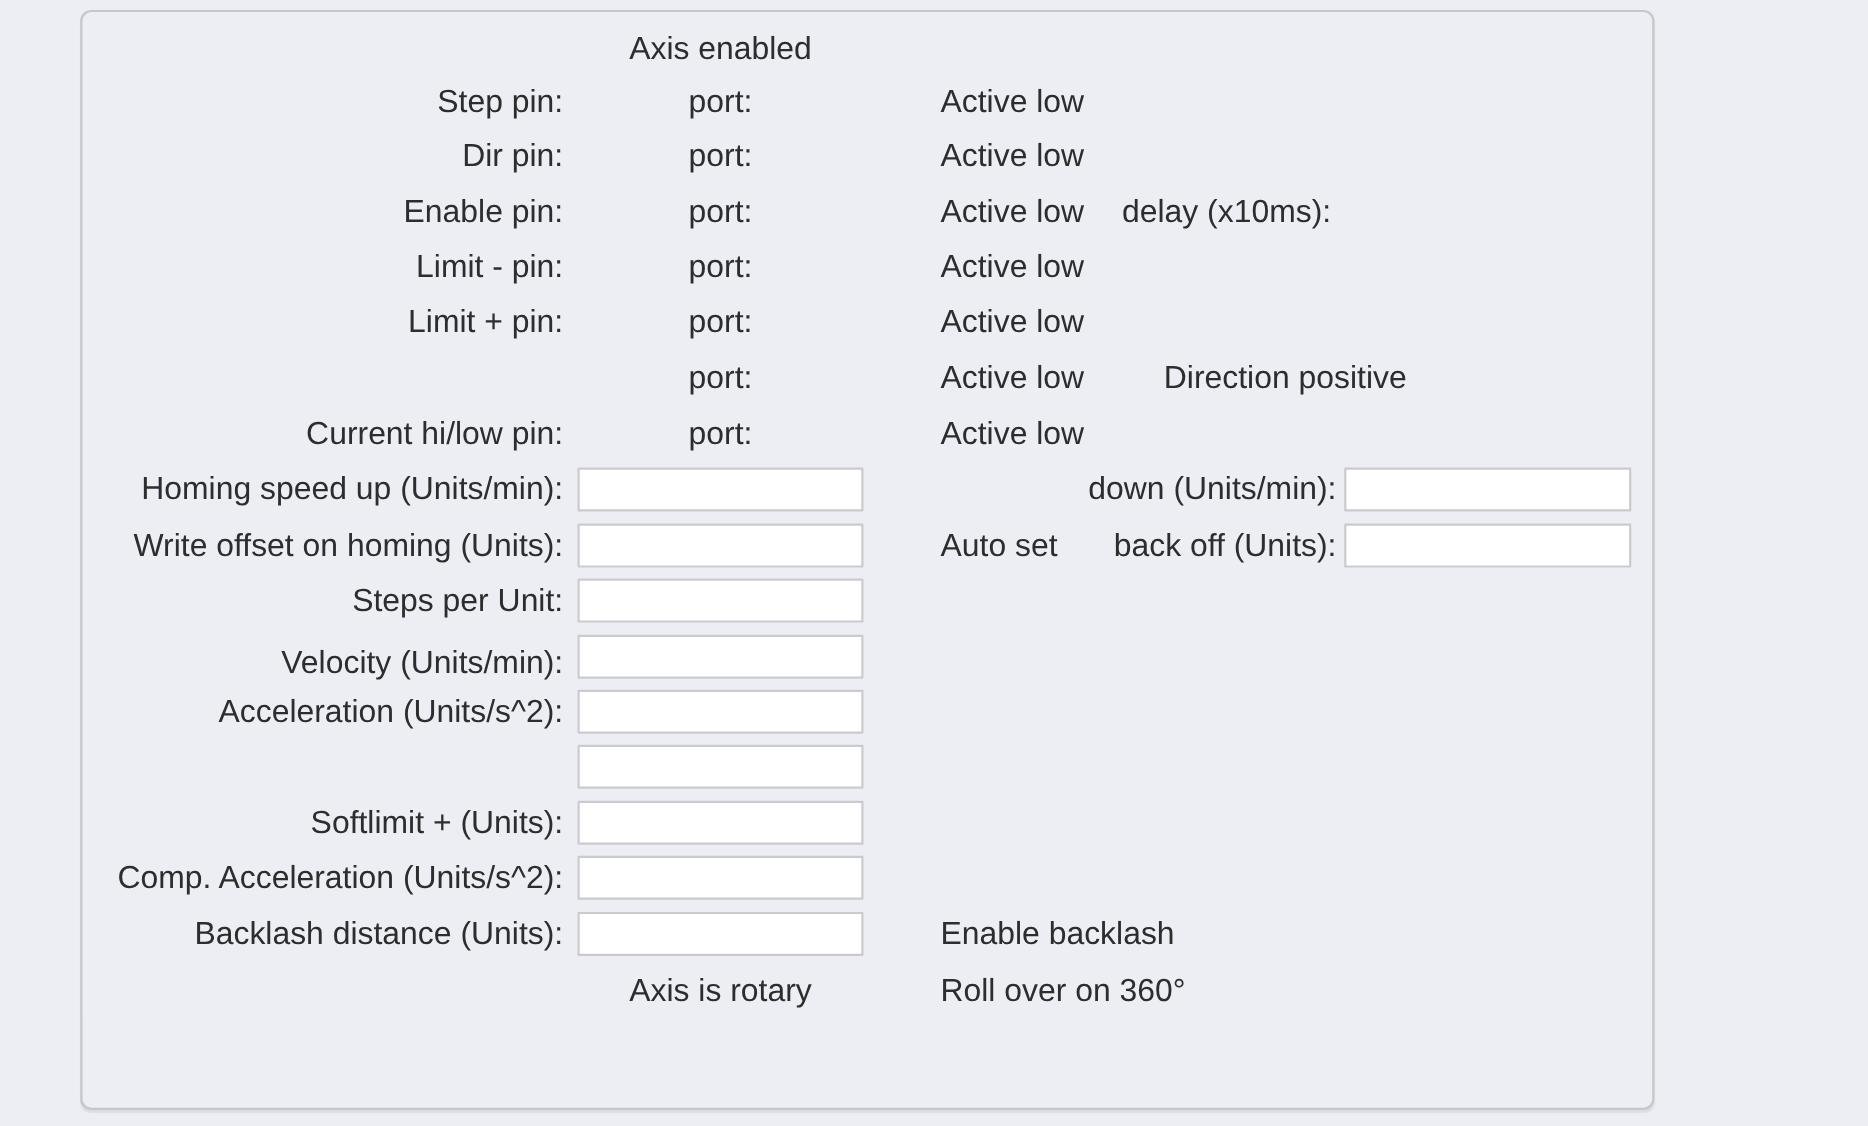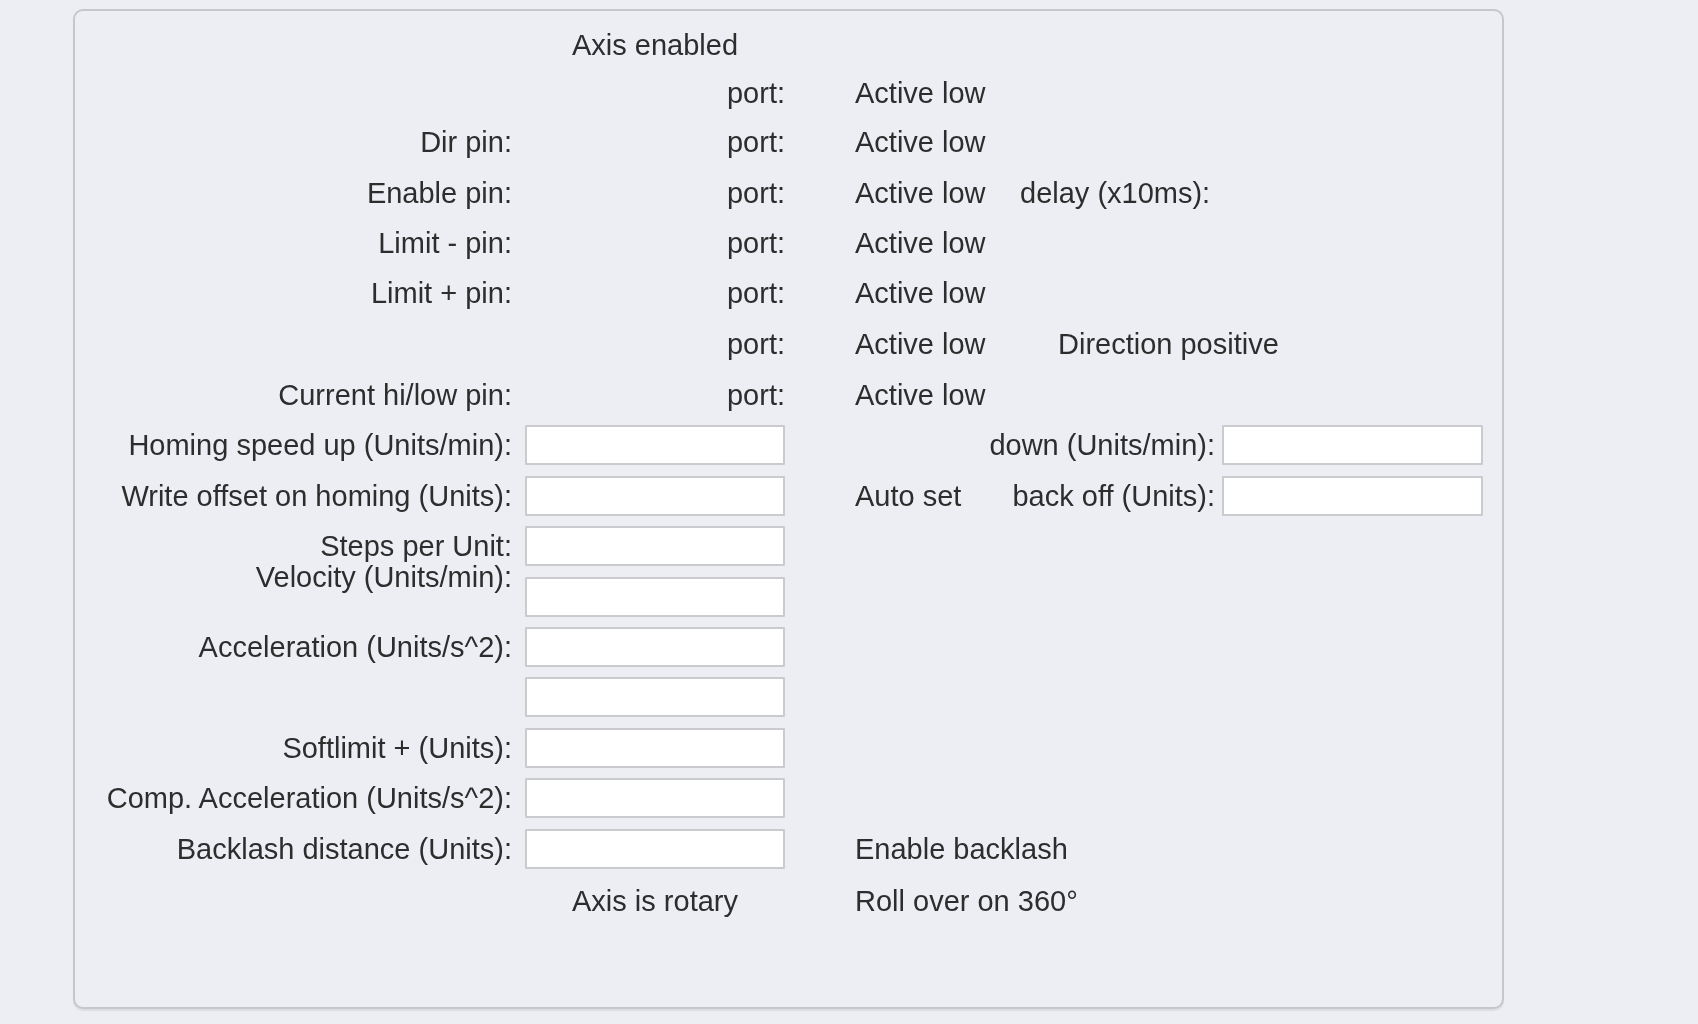--- a/index.html
+++ b/index.html
@@ -33,21 +33,21 @@
     line-height: 40px;
     font-size: 29px;
     color: #2d2d2e;
     white-space: nowrap;
   }
   
   .col-label   { left: 0;     width: 437px; text-align: right; }
   
   .col-center  { left: 450px; width: 260px; text-align: center; }
   
-  .col-port    { left: 450px; width: 260px; text-align: right; }
+  .col-port    { left: 450px; width: 260px; text-align: center; }
   
   .col-active  { left: 780px; }
   .col-delay   { left: 945px; }
   .col-dir     { left: 983px; }
   
   .col-rlabel  { left: 800px; width: 340px; text-align: right; }
   .entry {
     position: absolute;
     box-sizing: border-box;
     width: 260px;
@@ -64,20 +64,21 @@
   .entry.c2 { left: 1147px; width: 261px; }
 </style>
 </head>
 <body>
 
 <div class="screen">
   <div class="panel">
 
     <div class="txt col-center" style="top:14px">Axis enabled</div>
 
+    <div class="txt col-label" style="top:62px">Step pin:</div>
     <div class="txt col-port" style="top:62px">port:</div>
     <div class="txt col-active" style="top:62px">Active low</div>
 
     <div class="txt col-label" style="top:111px">Dir pin:</div>
     <div class="txt col-port" style="top:111px">port:</div>
     <div class="txt col-active" style="top:111px">Active low</div>
 
     <div class="txt col-label" style="top:162px">Enable pin:</div>
     <div class="txt col-port" style="top:162px">port:</div>
     <div class="txt col-active" style="top:162px">Active low</div>
@@ -106,21 +107,21 @@
 
     <div class="txt col-label" style="top:465px">Write offset on homing (Units):</div>
     <input class="entry c1" style="top: 465px;" value="">
     <div class="txt col-active" style="top:465px">Auto set</div>
     <div class="txt col-rlabel" style="top:465px">back off (Units):</div>
     <input class="entry c2" style="top: 465px;" value="">
 
     <div class="txt col-label" style="top:515px">Steps per Unit:</div>
     <input class="entry c1" style="top: 515px;" value="">
 
-    <div class="txt col-label" style="top:546px">Velocity (Units/min):</div>
+    <div class="txt col-label" style="top:572px">Velocity (Units/min):</div>
     <input class="entry c1" style="top: 566px;" value="">
 
     <div class="txt col-label" style="top:616px">Acceleration (Units/s^2):</div>
     <input class="entry c1" style="top: 616px;" value="">
 
     <input class="entry c1" style="top: 666px;" value="">
 
     <div class="txt col-label" style="top:717px">Softlimit + (Units):</div>
     <input class="entry c1" style="top: 717px;" value="">
 

